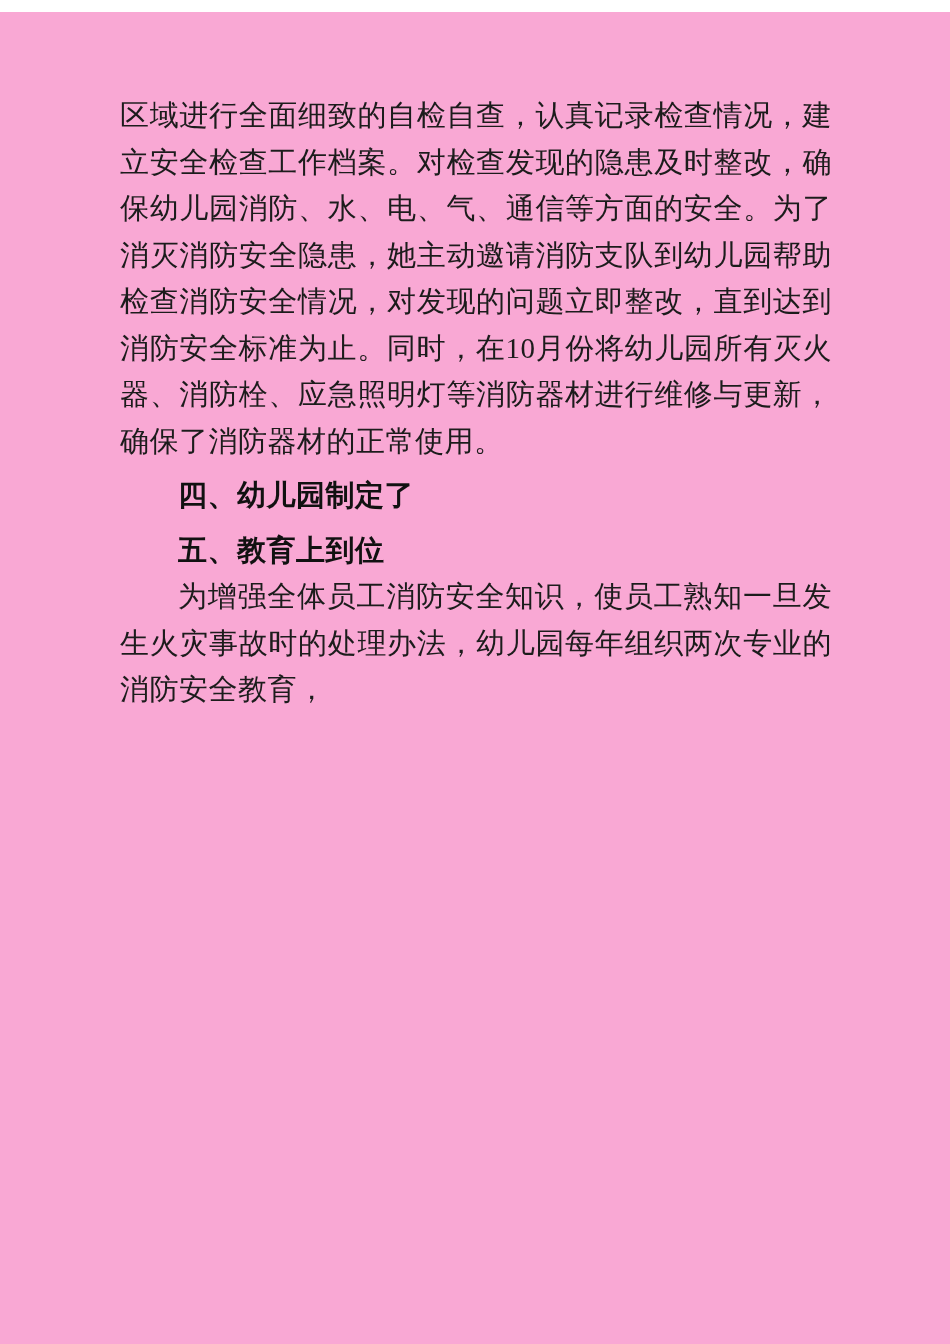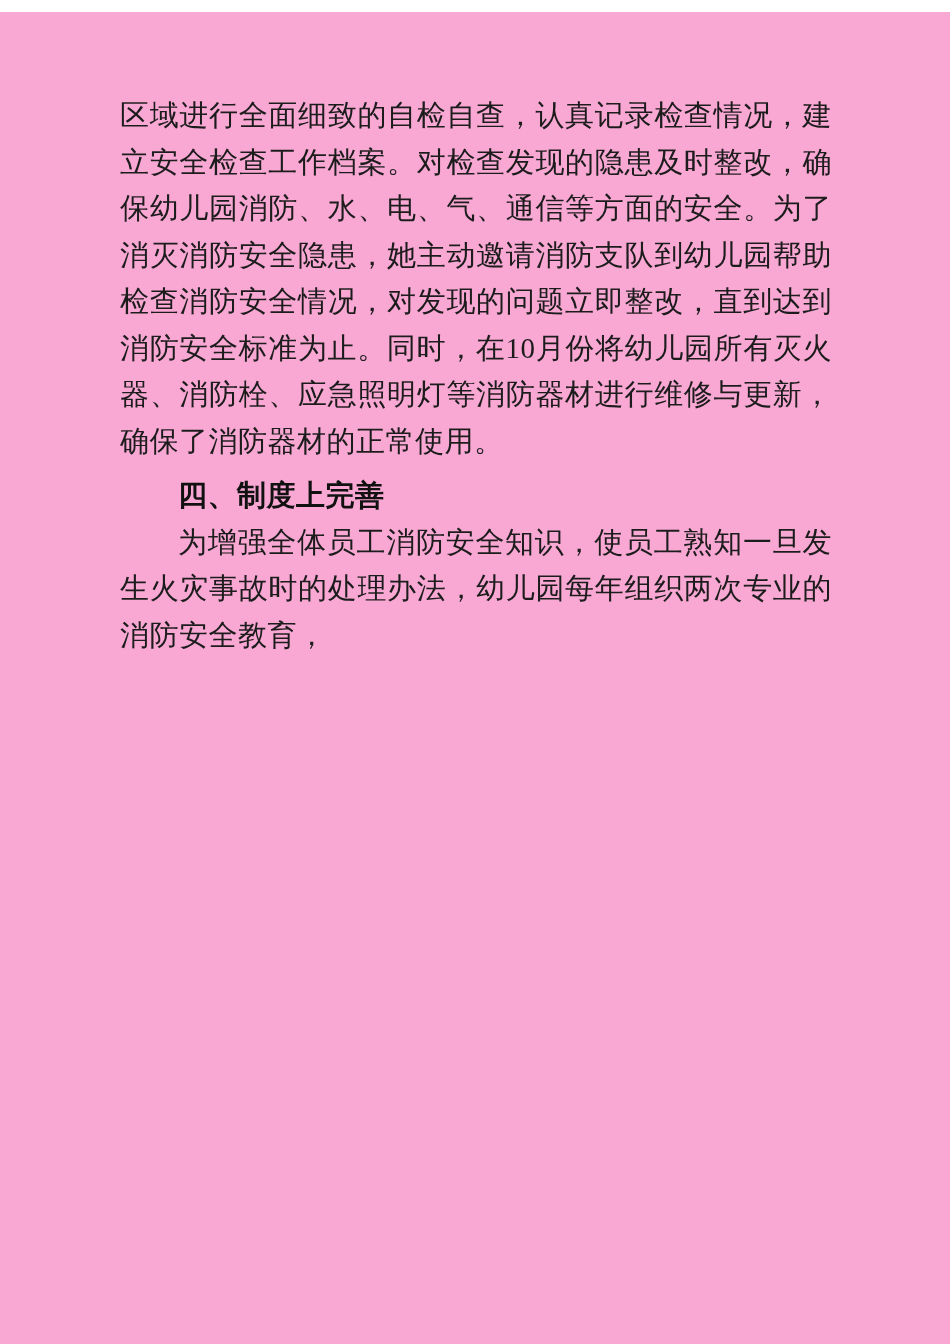--- a/index.html
+++ b/index.html
@@ -53,20 +53,21 @@
 </head>
 <body>
 
 <div class="page">
   <div class="doc-body">
 
     <p class="para no-indent">区域进行全面细致的自检自查，认真记录检查情况，建立安全检查工作档案。对检查发现的隐患及时整改，确保幼儿园消防、水、电、气、通信等方面的安全。为了消灭消防安全隐患，她主动邀请消防支队到幼儿园帮助检查消防安全情况，对发现的问题立即整改，直到达到消防安全标准为止。同时，在10月份将幼儿园所有灭火器、消防栓、应急照明灯等消防器材进行维修与更新，确保了消防器材的正常使用。</p>
 
 
 
-    <h2 class="heading">四、制度上完善</h2>
+    <h2 class="heading">四、幼儿园制定了</h2>
 
 
+    <h2 class="heading">五、教育上到位</h2>
 
     <p class="para indent">为增强全体员工消防安全知识，使员工熟知一旦发生火灾事故时的处理办法，幼儿园每年组织两次专业的消防安全教育，</p>
 
   </div>
 </div>
 
 </body></html>

